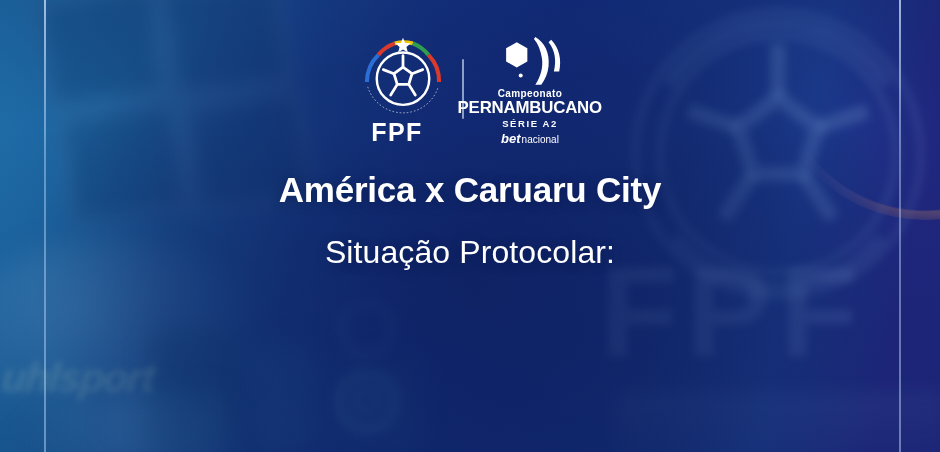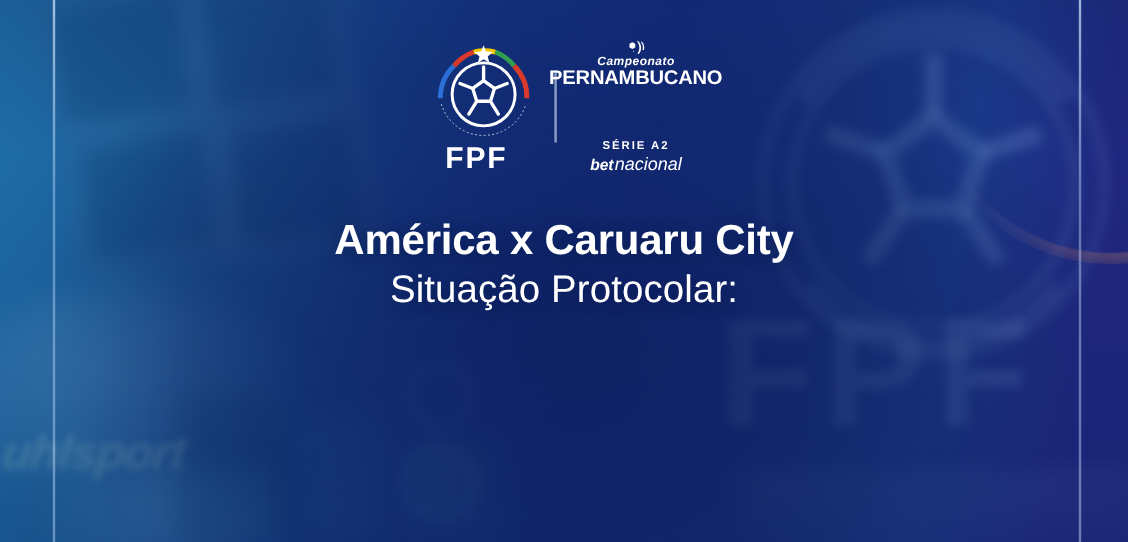--- a/index.html
+++ b/index.html
@@ -132,62 +132,62 @@
     line-height:1;
   }
 
   .divider{width:2px;height:60px;background:rgba(215,230,250,.62);border-radius:2px;}
 
   
   .cp-logo{width:96px;height:112px;display:flex;flex-direction:column;align-items:center;}
   .cp-mark{width:72px;height:58px;}
   .cp-campeonato{
     font-family:"Liberation Sans", sans-serif;
-    font-weight:700;font-style:italic;font-size:10px;letter-spacing:.4px;
+    font-weight:700;font-size:10px;letter-spacing:.4px;
     color:#fff;margin-top:2px;line-height:1;
   }
   .cp-pernambucano{
     font-family:"Liberation Sans", sans-serif;
     font-weight:700;font-size:16.5px;letter-spacing:-.2px;
     color:#fff;line-height:1.05;transform:scaleX(1.02);
   }
   .cp-serie{
     font-family:"Liberation Sans", sans-serif;
     font-weight:700;font-size:9.5px;letter-spacing:1.6px;
-    color:#fff;line-height:1.4;margin-top:40px;
+    color:#fff;line-height:1.4;
   }
   .cp-bet{
     display:flex;align-items:baseline;gap:1px;margin-top:2px;
   }
   .cp-bet-b{
     font-family:"Liberation Sans", sans-serif;
     font-weight:700;font-style:italic;font-size:13px;color:#fff;line-height:1;
   }
   .cp-bet-n{
     font-family:"Liberation Sans", sans-serif;
-    font-weight:400;font-style:italic;font-size:15px;color:#fff;line-height:1;
+    font-weight:400;font-size:10px;color:#fff;line-height:1;
   }
 
   
   .line-round{
     font-family:"Liberation Sans", sans-serif;
     font-weight:400;font-size:39px;letter-spacing:.2px;
     color:#ffffff;margin-top:36px;line-height:1.1;
     text-shadow:0 2px 12px rgba(5,18,60,.45);
   }
   .line-match{
     font-family:"Liberation Sans", sans-serif;
     font-weight:700;font-size:35px;letter-spacing:-.2px;
-    color:#ffffff;margin-top:34px;line-height:1.1;
+    color:#ffffff;margin-top:23px;line-height:1.1;
     text-shadow:0 2px 12px rgba(5,18,60,.45);
   }
   .line-status{
     font-family:"Liberation Sans", sans-serif;
     font-weight:400;font-size:32px;letter-spacing:.1px;
-    color:#ffffff;line-height:1.28;text-align:center;
+    color:#ffffff;margin-top:22px;line-height:1.28;text-align:center;
     text-shadow:0 2px 12px rgba(5,18,60,.45);
   }
 </style>
 </head>
 <body>
 
 <div class="stage">
 
   <div class="bg-base"></div>
 

